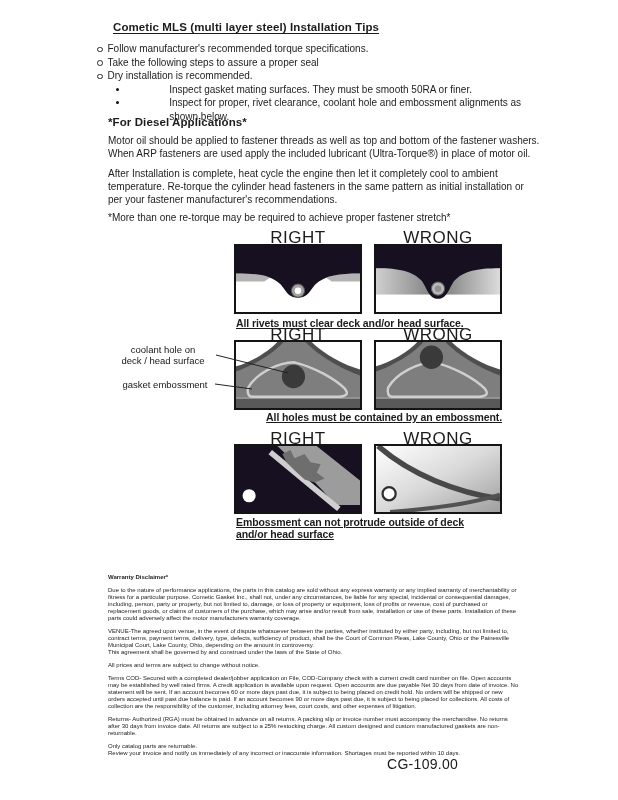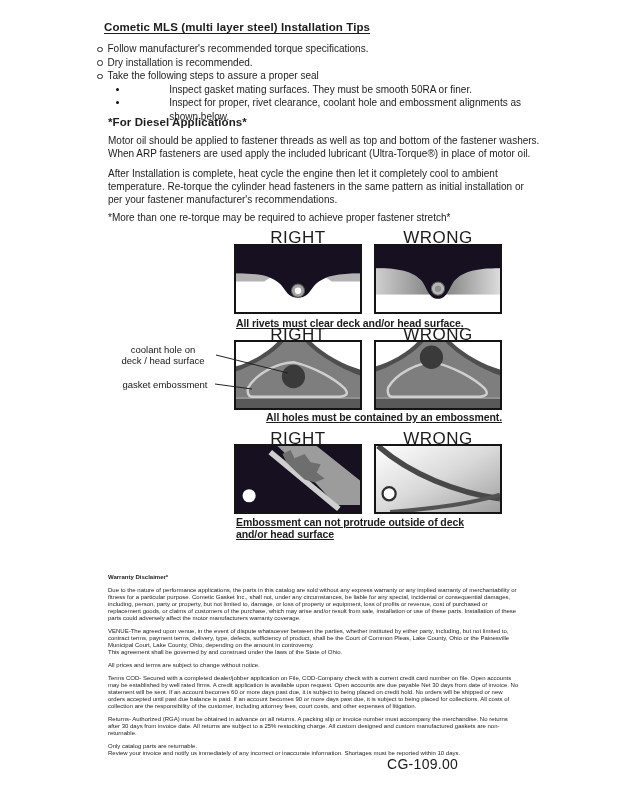--- a/index.html
+++ b/index.html
@@ -1,20 +1,20 @@
 <!DOCTYPE html>
 <html><head>
 <meta charset="utf-8">
 <style>
   html,body{margin:0;padding:0;background:#ffffff;}
   body{width:618px;height:800px;position:relative;overflow:hidden;
        font-family:"Liberation Sans","DejaVu Sans",sans-serif;color:#1c1c1c;
        -webkit-font-smoothing:antialiased;}
   .abs{position:absolute;}
-  .title{left:104px;top:21px;margin:0;font-size:11.5px;font-weight:bold;
+  .title{left:113px;top:21px;margin:0;font-size:11.5px;font-weight:bold;
          text-decoration:underline;text-underline-offset:2px;letter-spacing:.1px;}
   .tips{left:97px;top:42px;width:450px;font-size:10px;line-height:13.5px;}
   .tip-row{display:flex;}
   .tip-row.sub{margin-left:17px;gap:45px;}
   .o-marker{flex:none;width:3.5px;height:3.5px;border:1px solid #2a2a2a;border-radius:50%;
             margin:4.5px 5px 0 0;}
   .dot{flex:none;width:3.2px;height:3.2px;background:#111;border-radius:50%;margin:5px 5px 0 2px;}
   .h2{left:108px;top:116px;margin:0;font-size:11.5px;font-weight:bold;letter-spacing:.1px;}
   .para{left:108px;width:432px;font-size:10px;line-height:13px;}
   .rw{width:128px;text-align:center;font-size:17px;letter-spacing:.5px;color:#1b1b1b;}
@@ -36,25 +36,25 @@
 
   <h1 class="abs title">Cometic MLS (multi layer steel) Installation Tips</h1>
 
   <div class="abs tips">
     <div class="tip-row">
       <span class="o-marker"></span>
       <span>Follow manufacturer's recommended torque specifications.</span>
     </div>
     <div class="tip-row">
       <span class="o-marker"></span>
-      <span>Dry installation is recommended.</span>
+      <span>Take the following steps to assure a proper seal</span>
     </div>
     <div class="tip-row">
       <span class="o-marker"></span>
-      <span>Take the following steps to assure a proper seal</span>
+      <span>Dry installation is recommended.</span>
     </div>
     <div class="tip-row sub">
       <span class="dot"></span>
       <span>Inspect gasket mating surfaces.  They must be smooth 50RA or finer.</span>
     </div>
     <div class="tip-row sub">
       <span class="dot"></span>
       <span>Inspect for proper, rivet clearance, coolant hole and embossment alignments as shown below.</span>
     </div>
   </div>

